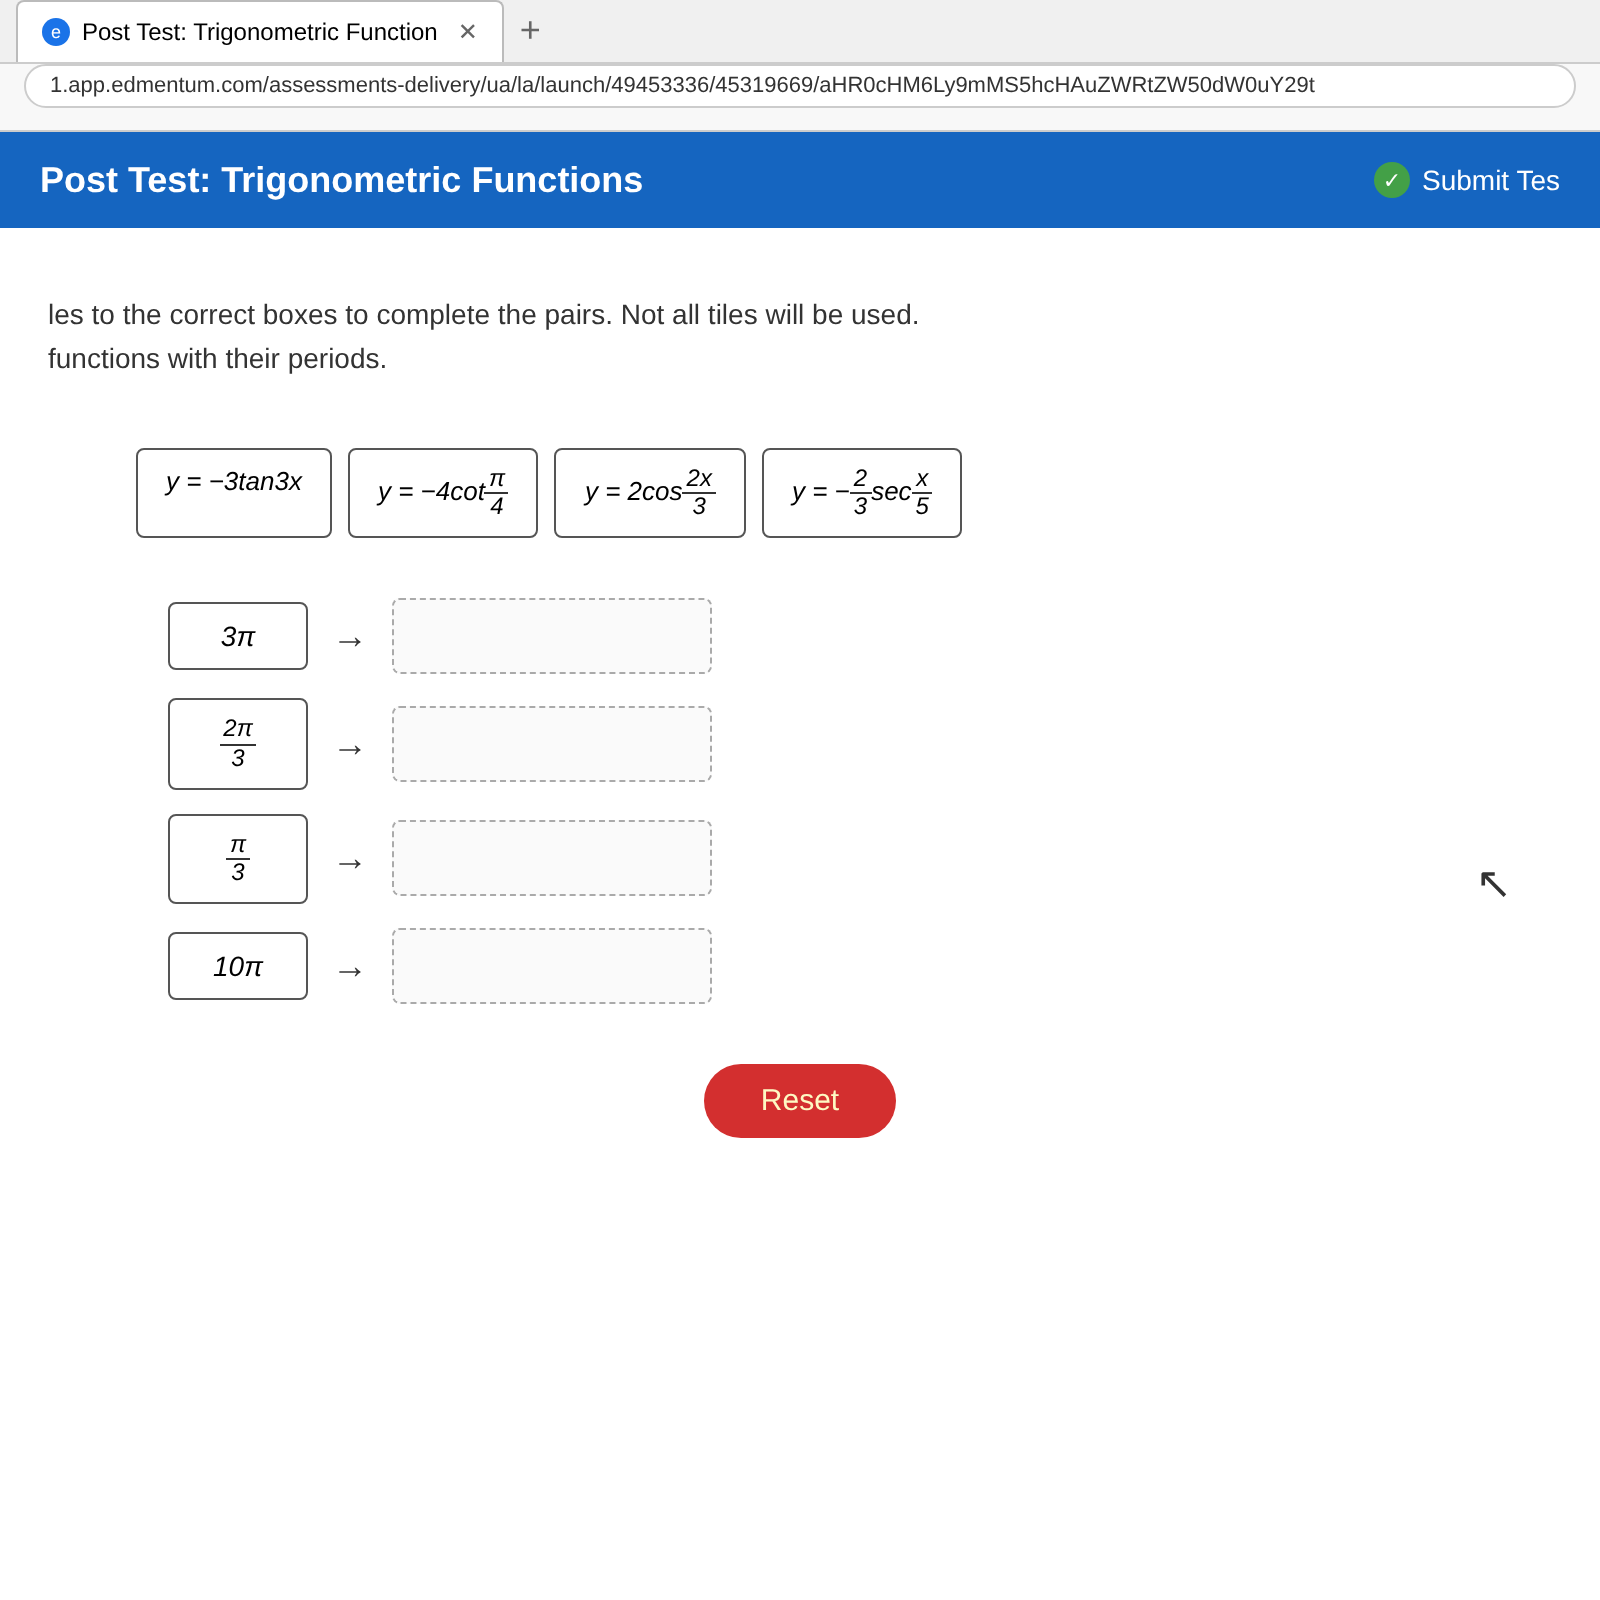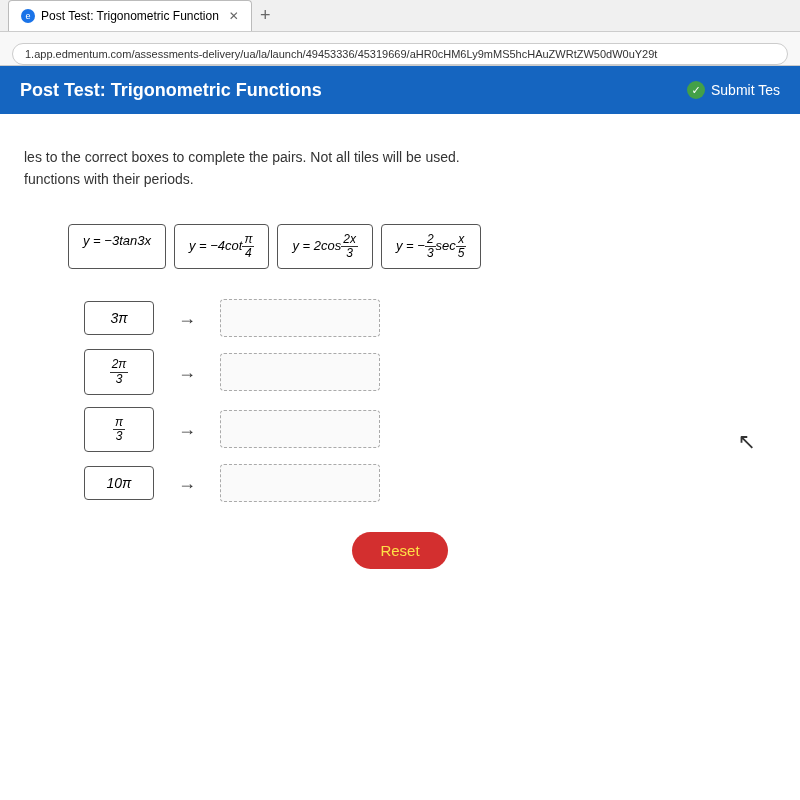--- a/index.html
+++ b/index.html
@@ -59,21 +59,21 @@
       color: #666;
       padding: 0 8px;
       cursor: pointer;
     }
 
     
     .address-bar {
       background: #f8f8f8;
       height: 34px;
       display: flex;
-      align-items: flex-end;
+      align-items: flex-start;
       padding: 0 12px;
       border-bottom: 1px solid #ccc;
     }
     .address-input {
       flex: 1;
       background: white;
       border: 1px solid #ccc;
       border-radius: 12px;
       padding: 4px 12px;
       font-size: 11px;
@@ -154,21 +154,21 @@
     
     .matching-area {
       display: flex;
       flex-direction: column;
       gap: 12px;
       margin-left: 60px;
     }
     .match-row {
       display: flex;
       align-items: center;
-      gap: 24px;
+      gap: 12px;
     }
     .period-box {
       border: 1px solid #555;
       border-radius: 4px;
       padding: 8px 16px;
       background: white;
       font-size: 14px;
       min-width: 70px;
       text-align: center;
     }
@@ -186,21 +186,21 @@
 
     
     .buttons-row {
       display: flex;
       justify-content: center;
       gap: 12px;
       margin-top: 30px;
     }
     .btn-reset {
       background: #d32f2f;
-      color: #fde047;
+      color: #fef9c3;
       border: none;
       border-radius: 20px;
       padding: 10px 28px;
       font-size: 15px;
       cursor: pointer;
     }
     .btn-next {
       background: #e57c00;
       color: white;
       border: none;

